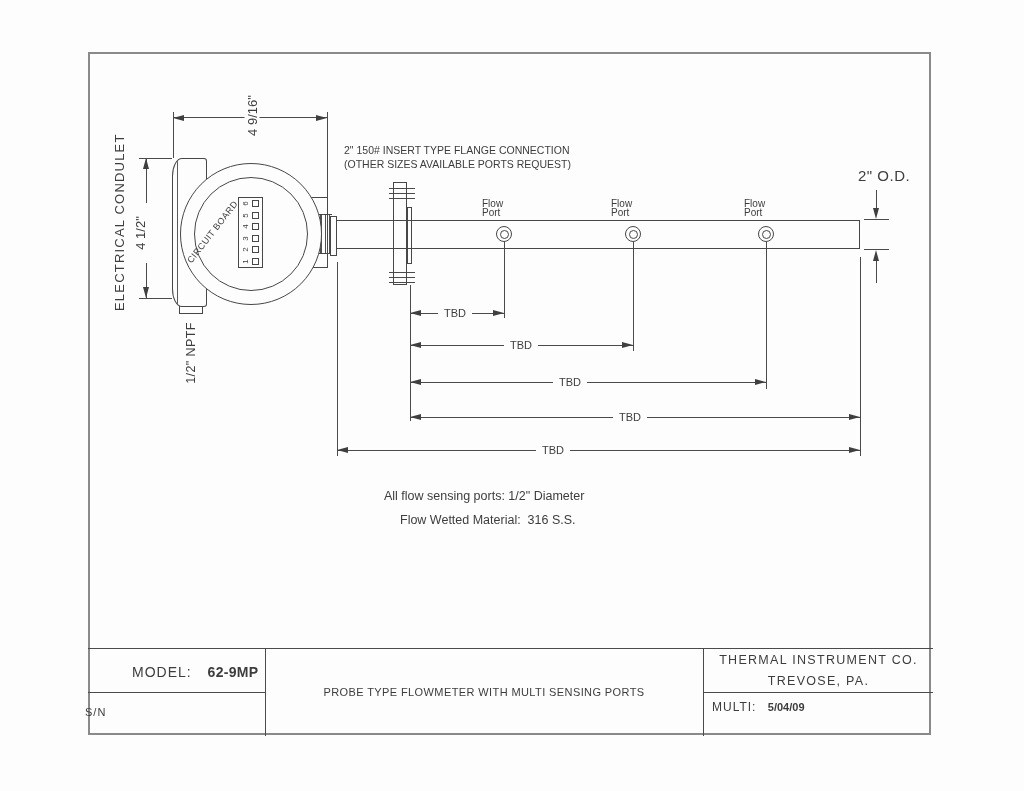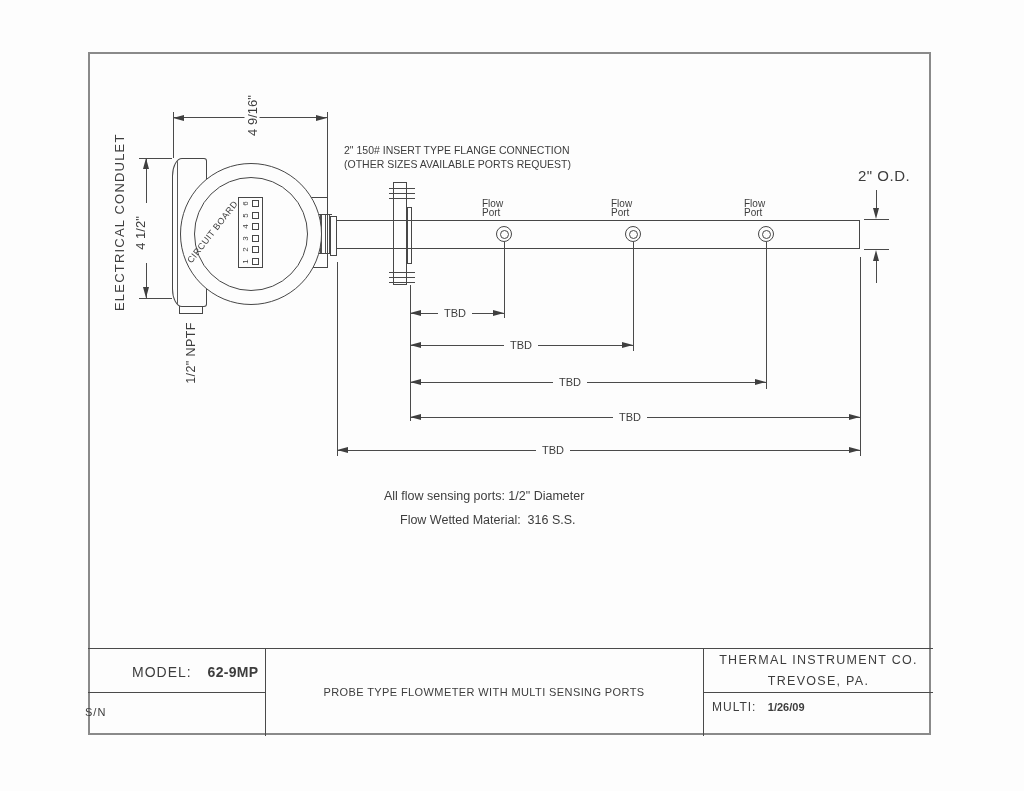--- a/index.html
+++ b/index.html
@@ -184,16 +184,16 @@
   <div class="abs ctr" style="left:703px;top:653px;width:231px;">
     <div style="font-size:12.5px;letter-spacing:1.3px;">THERMAL INSTRUMENT CO.</div>
     <div style="font-size:12.5px;letter-spacing:1.3px;margin-top:7px;">TREVOSE, PA.</div>
   </div>
 
   <div class="abs" style="left:265px;top:648px;width:438px;height:88px;display:flex;align-items:center;justify-content:center;">
     <span style="font-size:11px;letter-spacing:0.4px;">PROBE TYPE FLOWMETER WITH MULTI SENSING PORTS</span>
   </div>
   <div class="txt" style="left:712px;top:700px;font-size:12px;">
     <span style="letter-spacing:1px;">MULTI:</span>
-    <span style="font-weight:bold;font-size:11px;margin-left:8px;">1/26/09</span>
+    <span style="font-weight:bold;font-size:11px;margin-left:8px;">5/04/09</span>
   </div>
 
 </div>
 
 </body></html>

